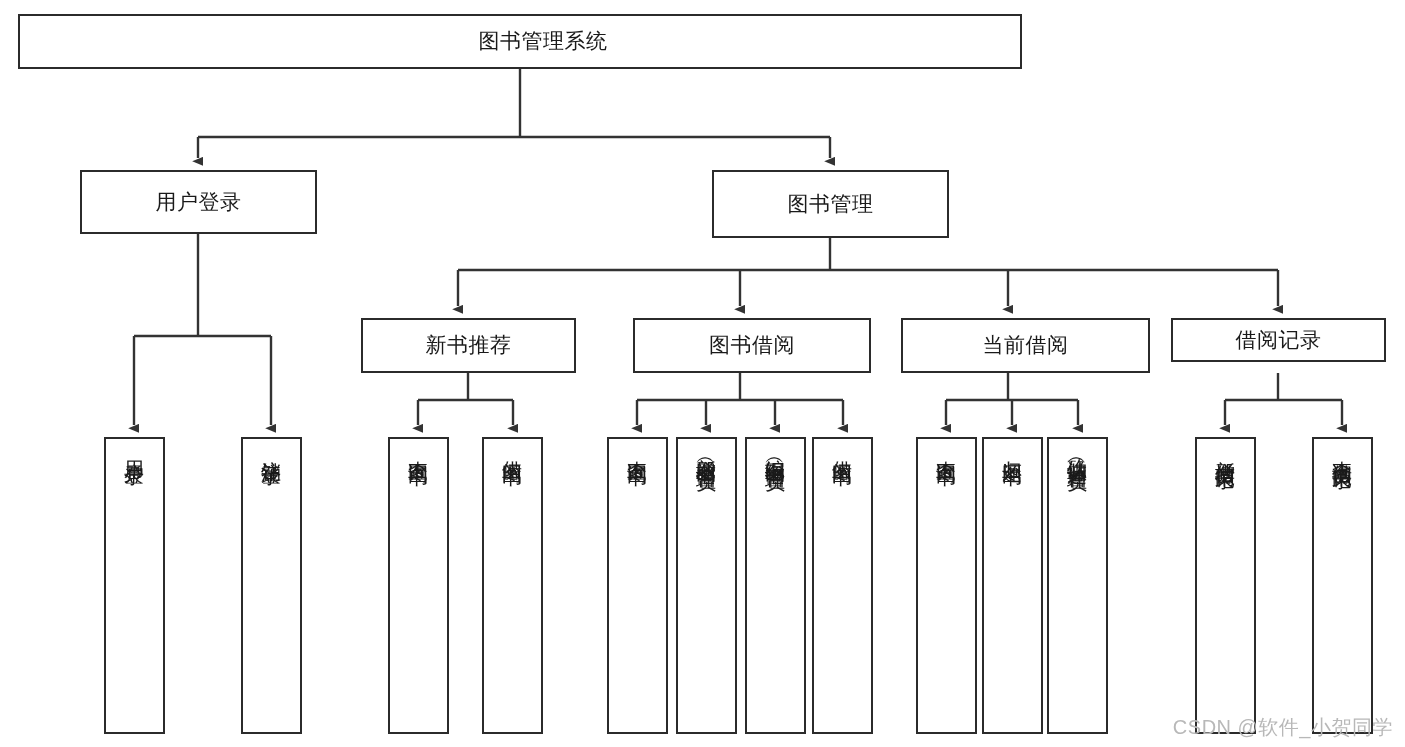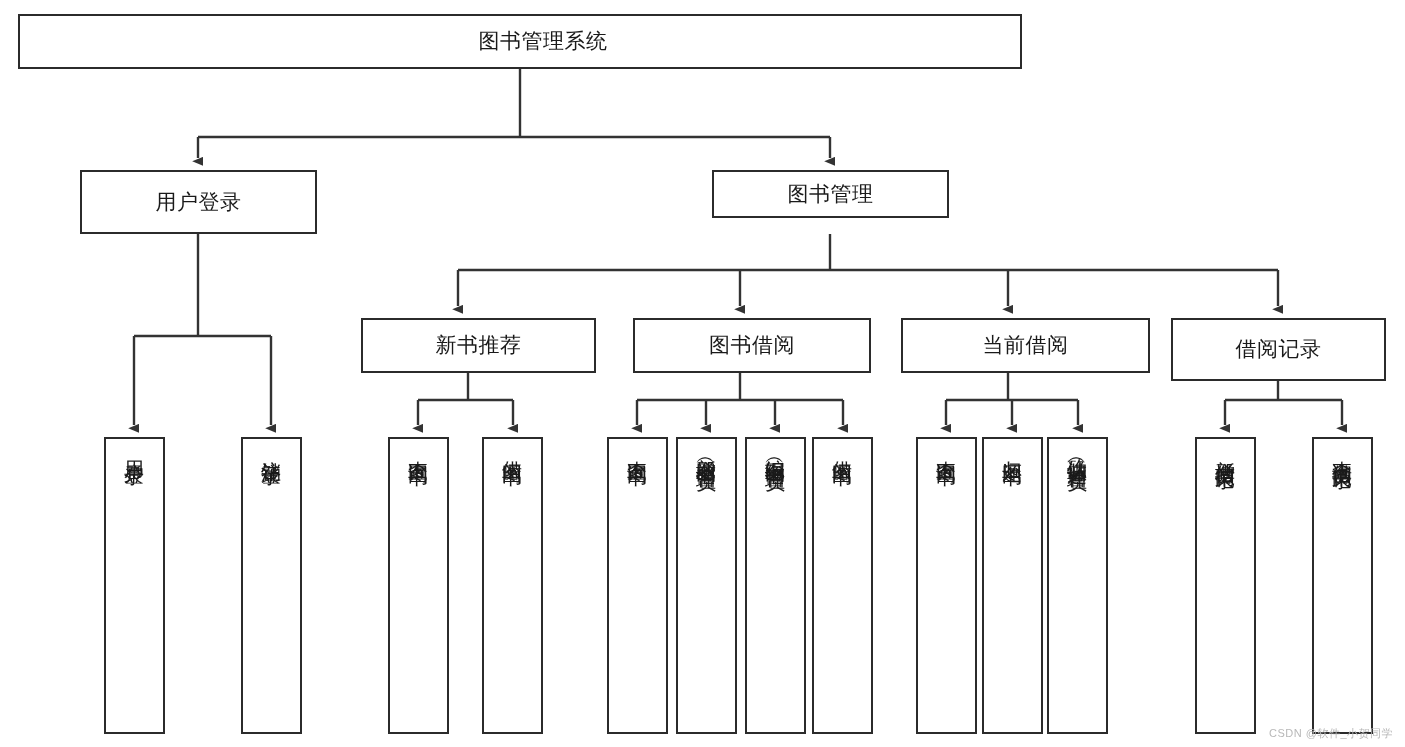--- a/index.html
+++ b/index.html
@@ -59,21 +59,21 @@
     justify-content: center;
     padding-top: 6px;
   }
   .node.leaf.tall {
     padding-top: 4px;
   }
   #watermark {
     position: absolute;
     right: 12px;
     bottom: 6px;
-    font-size: 11px;
+    font-size: 20px;
     color: #b8b8b8;
     letter-spacing: 0.5px;
     z-index: 3;
     white-space: nowrap;
   }
 </style>
 </head>
 <body>
 
 <div id="canvas">
@@ -128,34 +128,34 @@
     </g>
   </svg>
 
   <div class="node root" style="left:18px; top:14px; width:1004px; height:55px;padding-left:46px;">
     <span class="node-label">图书管理系统</span>
   </div>
 
   <div class="node" style="left:80px; top:170px; width:237px; height:64px;">
     <span class="node-label">用户登录</span>
   </div>
-  <div class="node" style="left:712px; top:170px; width:237px; height:48px;">
+  <div class="node" style="left:712px; top:170px; width:237px; height:68px;">
     <span class="node-label">图书管理</span>
   </div>
 
-  <div class="node" style="left:361px; top:318px; width:235px; height:55px;">
+  <div class="node" style="left:361px; top:318px; width:215px; height:55px;">
     <span class="node-label">新书推荐</span>
   </div>
   <div class="node" style="left:633px; top:318px; width:238px; height:55px;">
     <span class="node-label">图书借阅</span>
   </div>
   <div class="node" style="left:901px; top:318px; width:249px; height:55px;">
     <span class="node-label">当前借阅</span>
   </div>
-  <div class="node" style="left:1171px; top:318px; width:215px; height:63px;">
+  <div class="node" style="left:1171px; top:318px; width:215px; height:44px;">
     <span class="node-label">借阅记录</span>
   </div>
 
   <div class="node leaf" style="left:104px; top:437px; width:61px; height:297px;">
     <span class="node-label">用户登录</span>
   </div>
   <div class="node leaf" style="left:241px; top:437px; width:61px; height:297px;">
     <span class="node-label">注销登录</span>
   </div>
 

